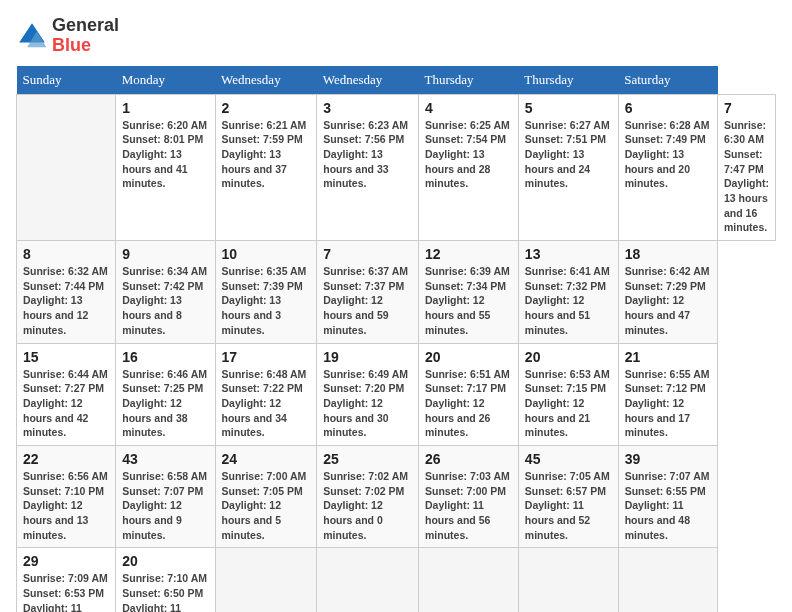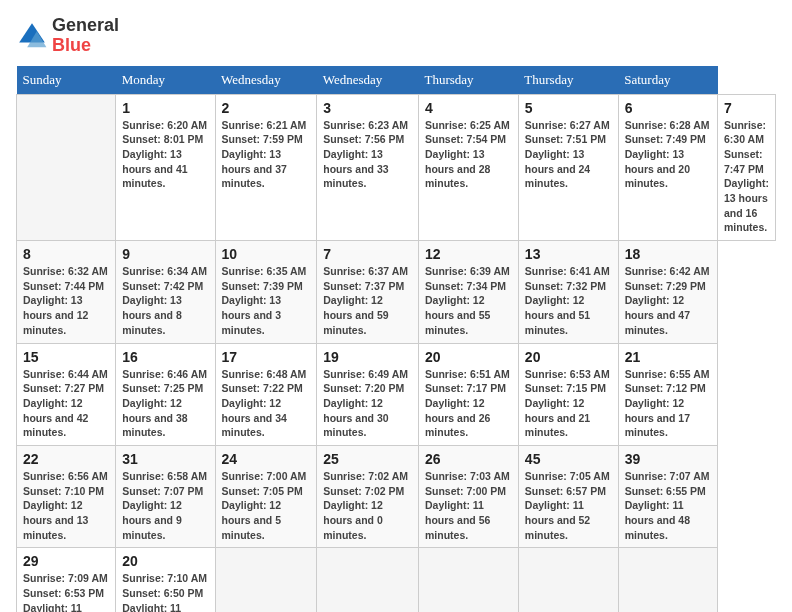--- a/index.html
+++ b/index.html
@@ -249,21 +249,21 @@
         </td>
       </tr>
       <tr>
         <td>
           <span class="day-num">22</span>
         <div class="day-info">
           Sunrise: 6:56 AM<br>Sunset: 7:10 PM<br>Daylight: 12 hours and 13 minutes.
         </div>
         </td>
         <td>
-          <span class="day-num">31</span>
+          <span class="day-num">43</span>
         <div class="day-info">
           Sunrise: 6:58 AM<br>Sunset: 7:07 PM<br>Daylight: 12 hours and 9 minutes.
         </div>
         </td>
         <td>
           <span class="day-num">24</span>
         <div class="day-info">
           Sunrise: 7:00 AM<br>Sunset: 7:05 PM<br>Daylight: 12 hours and 5 minutes.
         </div>
         </td>

